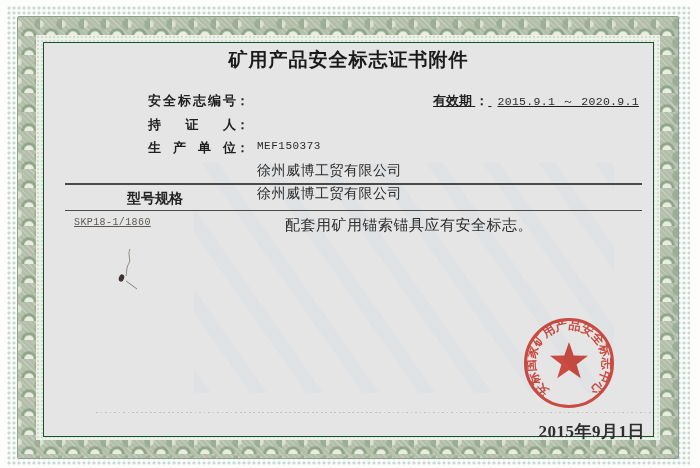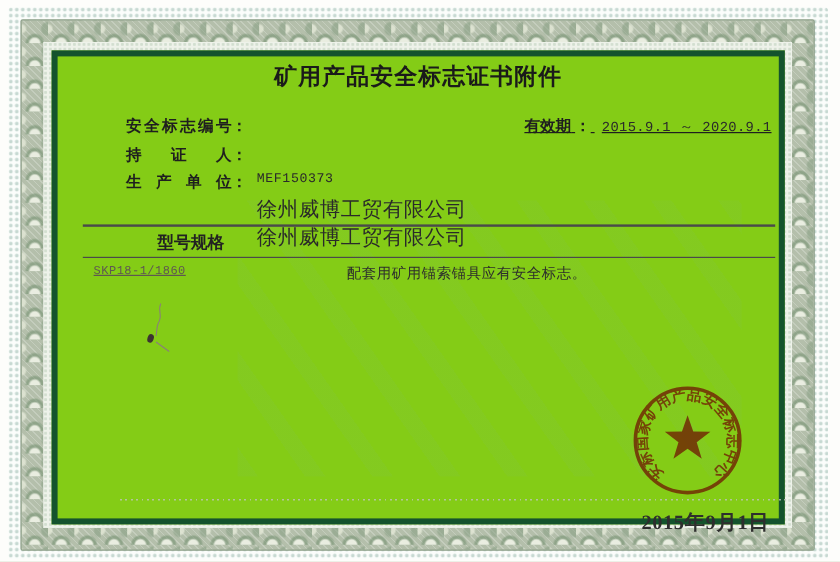--- a/index.html
+++ b/index.html
@@ -27,43 +27,43 @@
     border:1px solid #8fa18b;border-radius:2px;
   }
   
   .light{
     inset:35px 40px 28px 36px;background-color:#eef2ea;
     background-image:radial-gradient(circle at 2px 2px, rgba(160,186,160,.35) 1px, rgba(160,186,160,0) 1.6px);
     background-size:4px 4px;
   }
   
   .content{
-    inset:42px 46px 31px 43px;background:#84cc16;border:5px solid #14532d;
+    inset:42px 46px 31px 43px;background:#e5e5e5;border:1px solid #14532d;
   }
   .abs{position:absolute;}
   .title{
     left:0;right:0;top:4px;text-align:center;font-size:19px;font-weight:700;
     letter-spacing:1px;color:#1a1a1a;
   }
   .frow{white-space:nowrap;font-size:13px;line-height:17px;}
   .flabel{
     display:inline-block;width:88px;font-weight:700;vertical-align:top;
-    text-align:justify;text-align-last:justify;
+    text-align:justify;text-align-last:justify;margin-left:47px;
   }
   .fcolon{font-weight:700;display:inline-block;vertical-align:top;}
   .fvalue{font-size:11px;letter-spacing:.5px;display:inline-block;margin-left:8px;vertical-align:top;padding-top:2px;color:#2a2a2a;margin-top:44px;}
-  .fvalue.cjk{font-size:17px;}
+  .fvalue.cjk{font-size:14px;}
   .mono{font-family:"Liberation Mono","DejaVu Sans Mono",monospace;}
   .vlabel{font-weight:700;font-size:13px;}
   .vvalue{font-size:11.5px;letter-spacing:.3px;color:#2a2a2a;margin-left:6px;}
   .tline{background:#4a4a4a;}
   .th{font-weight:700;font-size:13.5px;text-align:center;color:#222;}
   .th-left{font-size:14px;}
   .cell-model{font-size:10px;letter-spacing:.4px;color:#5f5851;text-decoration:underline;}
-  .cell-desc{font-size:12px;color:#2d2d2d;letter-spacing:.5px;}
+  .cell-desc{font-size:15px;color:#2d2d2d;letter-spacing:.5px;}
   .dotted{
     height:1px;
     background-image:repeating-linear-gradient(90deg,#c0c3bf 0 1.5px, rgba(0,0,0,0) 1.5px 4.5px);
   }
   .date{font-size:17px;font-weight:700;color:#2e2e2e;letter-spacing:.5px;}
   .stamp{opacity:.92;mix-blend-mode:multiply;}
   .wm{
     left:150px;top:120px;width:420px;height:230px;pointer-events:none;
     background:repeating-linear-gradient(55deg, rgba(120,170,210,.05) 0 14px, rgba(255,255,255,0) 14px 46px);
   }

